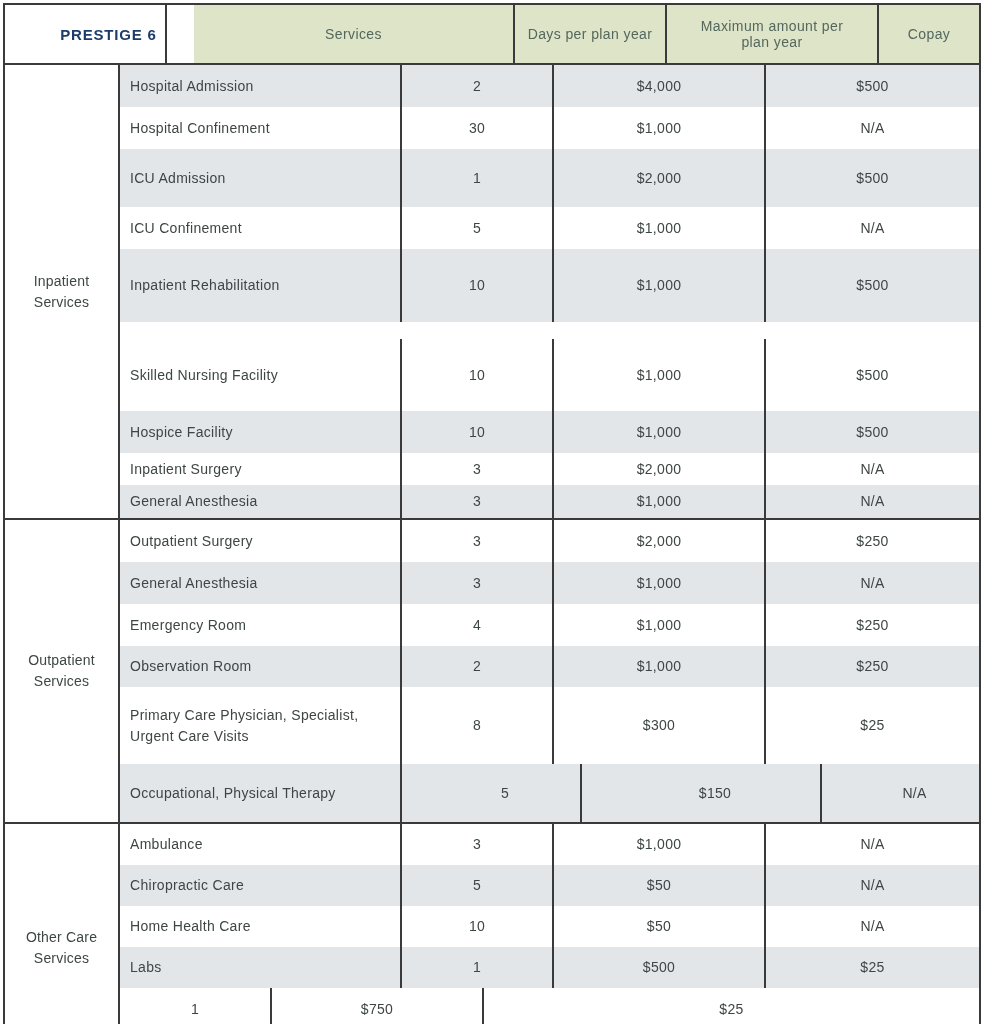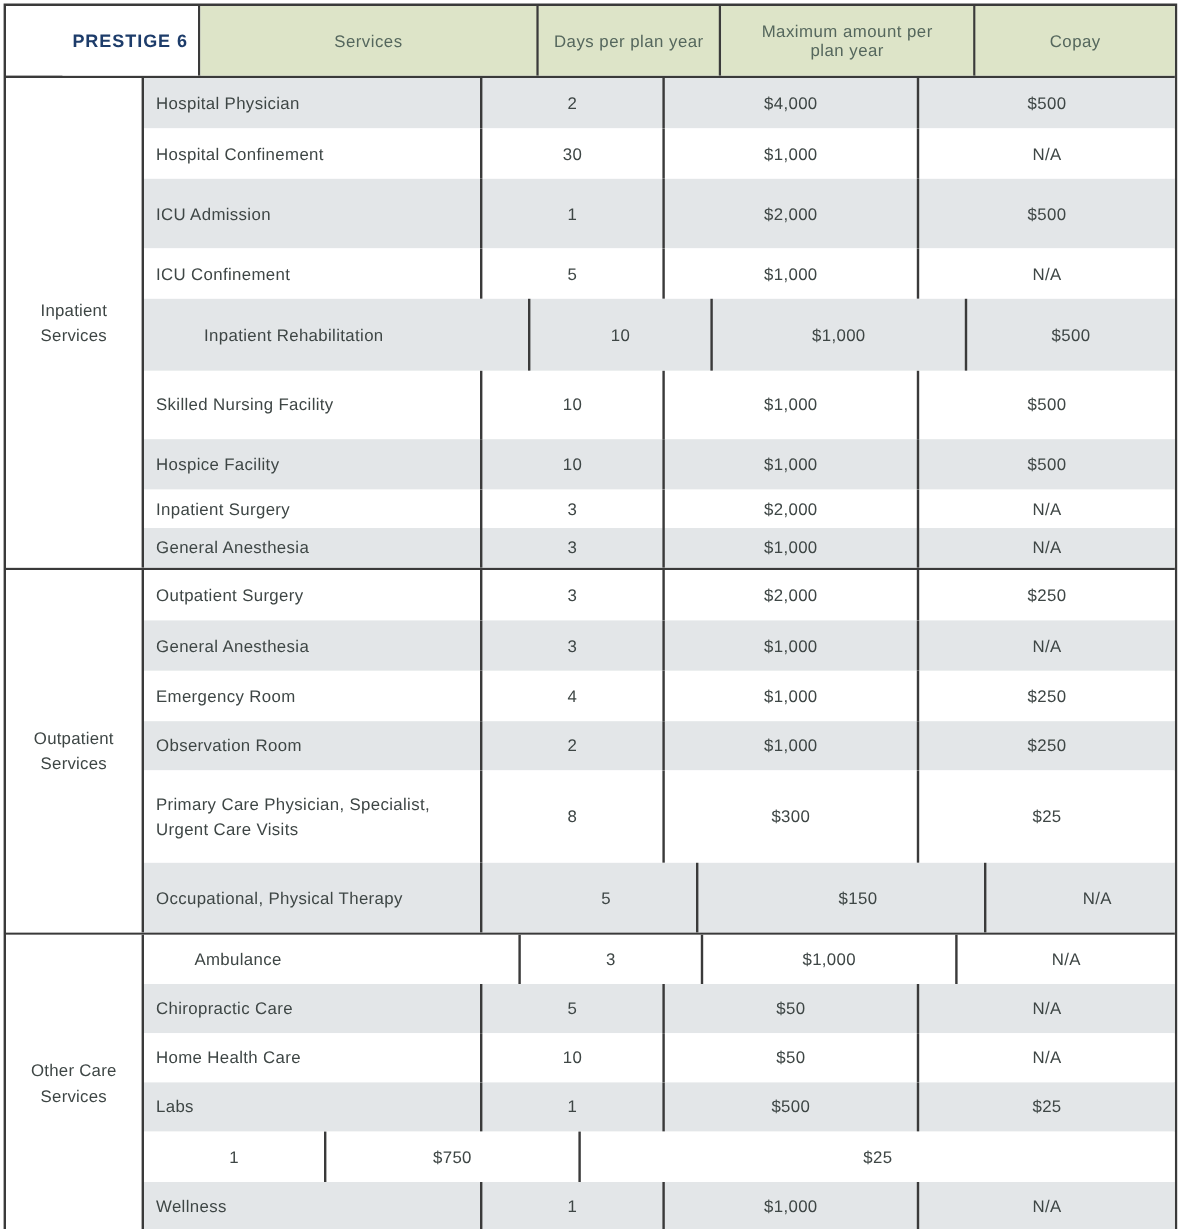--- a/index.html
+++ b/index.html
@@ -53,21 +53,21 @@
     background: var(--header-bg);
     color: var(--header-text);
     display: flex;
     align-items: center;
     justify-content: center;
     text-align: center;
     font-size: 14px;
     letter-spacing: 0.4px;
     border-right: 2px solid var(--border);
   }
-  .col-services { width: 282px; }
+  .col-services { width: 321px; margin-left: 27px; }
   .col-days     { width: 152px; }
   .col-max      { width: 212px; padding: 0 18px; }
   .col-copay    { flex: 1; border-right: none; }
 
   .section {
     display: flex;
     border-top: 2px solid var(--border);
   }
   .group-cell {
     width: 115px;
@@ -118,21 +118,21 @@
     <div class="hdr col-services">Services</div>
     <div class="hdr col-days">Days per plan year</div>
     <div class="hdr col-max">Maximum amount per plan year</div>
     <div class="hdr col-copay">Copay</div>
   </div>
   <div id="sections">
       <div class="section">
         <div class="group-cell">Inpatient Services</div>
         <div class="rows">
           <div class="row shaded" style="height: 42px;">
-            <div class="cell service">Hospital Physician</div>
+            <div class="cell service">Hospital Admission</div>
             <div class="cell days">2</div>
             <div class="cell max">$4,000</div>
             <div class="cell copay">$500</div>
           </div>
           <div class="row" style="height: 42px;">
             <div class="cell service">Hospital Confinement</div>
             <div class="cell days">30</div>
             <div class="cell max">$1,000</div>
             <div class="cell copay">N/A</div>
           </div>
@@ -141,27 +141,27 @@
             <div class="cell days">1</div>
             <div class="cell max">$2,000</div>
             <div class="cell copay">$500</div>
           </div>
           <div class="row" style="height: 42px;">
             <div class="cell service">ICU Confinement</div>
             <div class="cell days">5</div>
             <div class="cell max">$1,000</div>
             <div class="cell copay">N/A</div>
           </div>
-          <div class="row shaded" style="height: 60px; padding-left: 40px;">
+          <div class="row shaded" style="height: 73px;">
             <div class="cell service">Inpatient Rehabilitation</div>
             <div class="cell days">10</div>
             <div class="cell max">$1,000</div>
             <div class="cell copay">$500</div>
           </div>
-          <div class="row" style="height: 57px;">
+          <div class="row" style="height: 72px; margin-top: 17px;">
             <div class="cell service">Skilled Nursing Facility</div>
             <div class="cell days">10</div>
             <div class="cell max">$1,000</div>
             <div class="cell copay">$500</div>
           </div>
           <div class="row shaded" style="height: 42px;">
             <div class="cell service">Hospice Facility</div>
             <div class="cell days">10</div>
             <div class="cell max">$1,000</div>
             <div class="cell copay">$500</div>
@@ -217,21 +217,21 @@
             <div class="cell service">Occupational, Physical Therapy</div>
             <div class="cell days">5</div>
             <div class="cell max">$150</div>
             <div class="cell copay">N/A</div>
           </div>
         </div>
       </div>
       <div class="section">
         <div class="group-cell">Other Care Services</div>
         <div class="rows">
-          <div class="row" style="height: 41px; padding-left: 32px;">
+          <div class="row" style="height: 41px;">
             <div class="cell service">Ambulance</div>
             <div class="cell days">3</div>
             <div class="cell max">$1,000</div>
             <div class="cell copay">N/A</div>
           </div>
           <div class="row shaded" style="height: 41px;">
             <div class="cell service">Chiropractic Care</div>
             <div class="cell days">5</div>
             <div class="cell max">$50</div>
             <div class="cell copay">N/A</div>

